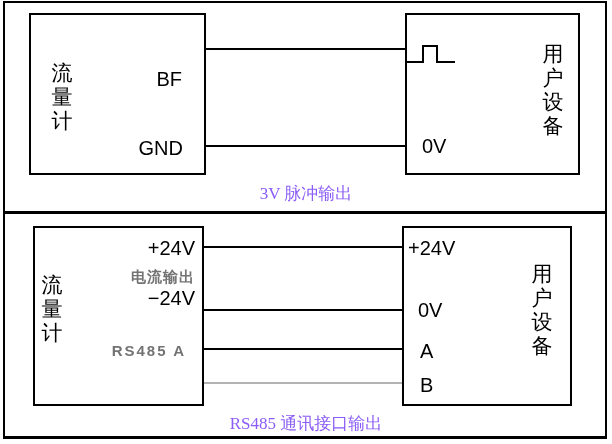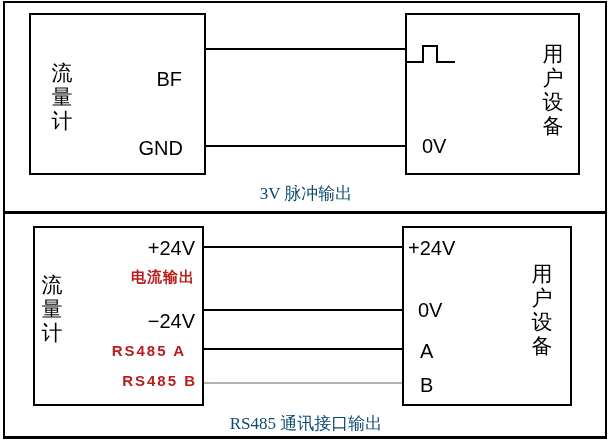--- a/index.html
+++ b/index.html
@@ -26,35 +26,35 @@
   }
   .pin {
     position:absolute;
     font-family:"Liberation Sans", sans-serif;
     font-size:20px; line-height:16px; color:#000; white-space:nowrap;
   }
   .pin-small {
     position:absolute;
     font-family:"Liberation Sans", sans-serif;
     font-weight:bold; font-size:15px; line-height:15px;
-    color:#b91c1c; white-space:nowrap;padding-left:44px;
+    color:#737373; white-space:nowrap;padding-left:44px;
   }
   .vlabel {
     position:absolute; width:24px;
     font-family:"Liberation Serif", serif;
     font-size:21px; line-height:24px; text-align:center;
     word-break:break-all; color:#000;
   }
   .wire {
     position:absolute; height:2px; background:#000;
   }
   .caption {
     position:absolute; left:0; width:612px; text-align:center;
     font-family:"Liberation Serif", serif;
-    font-size:17px; line-height:20px; color:#0c4a6e;
+    font-size:17px; line-height:20px; color:#8b5cf6;
   }
   .pulse-icon { position:absolute; }
 </style>
 </head>
 <body>
 
 <div id="stage">
 
   <div class="outer-frame"></div>
   <div class="divider"></div>
@@ -82,23 +82,22 @@
 
     <div class="caption" style="top:184px;">3V 脉冲输出</div>
   </div>
 
   <div>
 
     <div class="box" style="left:33px; top:226px; width:167px; height:176px;">
       <div class="vlabel" style="left:5px; top:45px;">流量计</div>
       <div class="pin" style="right:7px; top:12px;">+24V</div>
       <div class="pin-small" style="right:7px; top:41px; letter-spacing:1px;">电流输出</div>
-      <div class="pin" style="right:7px; top:85px;">−24V</div>
+      <div class="pin" style="right:7px; top:62px;">−24V</div>
       <div class="pin-small" style="right:16px; top:115px; letter-spacing:2px;">RS485 A</div>
-      <div class="pin-small" style="right:5px; top:145px; letter-spacing:2px;">RS485 B</div>
     </div>
 
     <div class="wire" style="left:204px; top:246px; width:198px;"></div>
     <div class="wire" style="left:204px; top:309px; width:198px;"></div>
     <div class="wire" style="left:204px; top:348px; width:198px;"></div>
     <div class="wire" style="left:204px; top:382px; width:198px; background:#b3b3b3;"></div>
 
     <div class="box" style="left:402px; top:226px; width:166px; height:176px;">
       <div class="pin" style="left:4px; top:12px;">+24V</div>
       <div class="pin" style="left:14px; top:74px;">0V</div>

